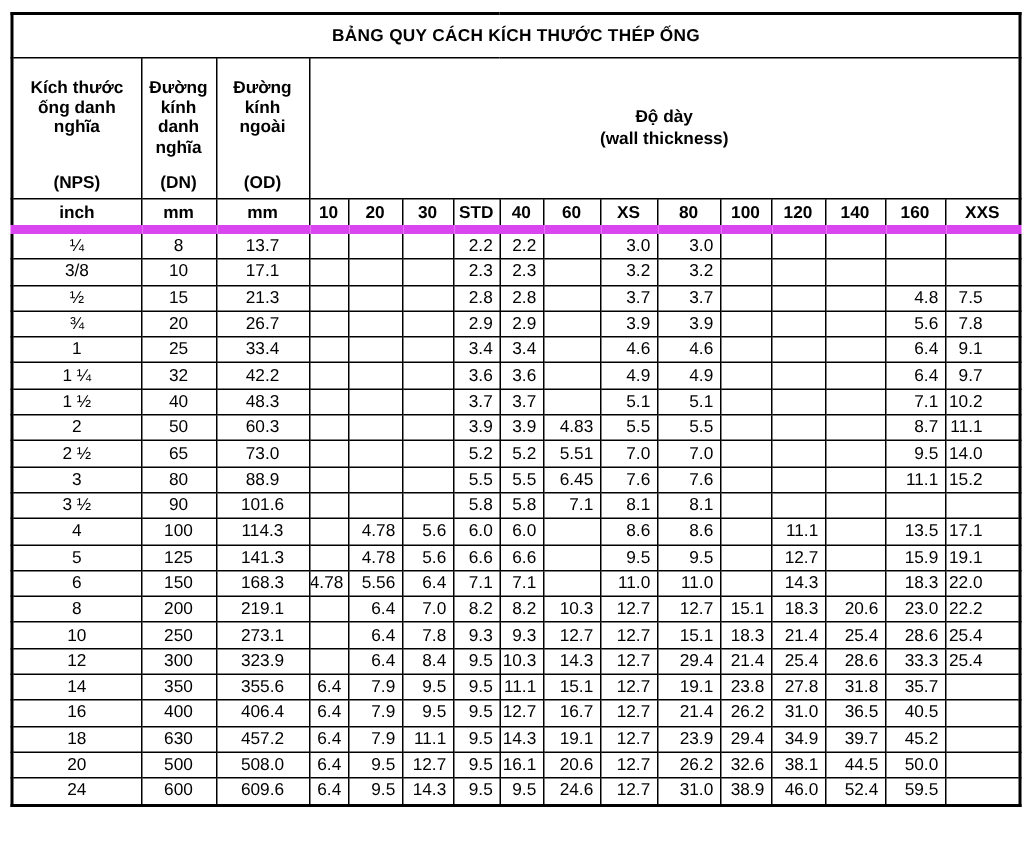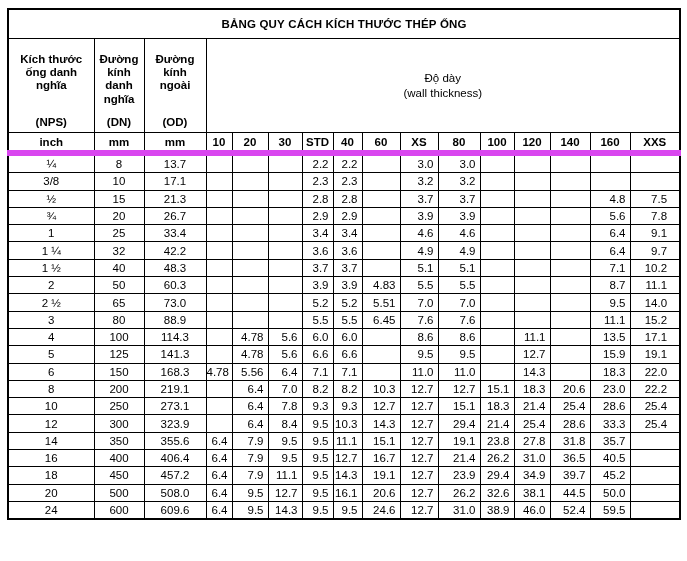--- a/index.html
+++ b/index.html
@@ -36,39 +36,39 @@
     height:93px;
     display:flex; flex-direction:column; justify-content:space-between;
     padding:14px 0 3px;
   }
   .hcell .hlabel { line-height:1.15; margin:0 auto; white-space:normal; }
   .hlabel.w1 { max-width:72px; }
   .hlabel.w2 { max-width:44px; }
   .hlabel.w3 { max-width:48px; }
   .hcell .habbr { line-height:1.1; }
   .group-cell {
-    text-align:center; vertical-align:middle; font-weight:normal; line-height:1.25;
+    text-align:center; vertical-align:middle; font-weight:bold; line-height:1.25;
   }
   tr.unit-row th {
     height:17px;
     font-weight:bold;
     text-align:center;
     vertical-align:middle;
     border-bottom:6px solid #d946ef;
   }
   tbody.data td {
     height:16.3px;
     text-align:right;
     padding-right:4px;
     vertical-align:middle;
   }
   tbody.data td.c-nps, tbody.data td.c-dn, tbody.data td.c-od {
     text-align:center; padding-right:0;
   }
-  tbody.data td.c-xxs { padding-right:12px; }
+  tbody.data td.c-xxs { padding-right:24px; }
 </style>
 </head>
 <body>
 
 <div class="wrap">
   <table class="spec">
     <colgroup>
       <col style="width:86px">
         <col style="width:50px">
         <col style="width:62px">
@@ -308,20 +308,38 @@
           <td class="c-val">6.45</td>
           <td class="c-val">7.6</td>
           <td class="c-val">7.6</td>
           <td class="c-val"></td>
           <td class="c-val"></td>
           <td class="c-val"></td>
           <td class="c-val">11.1</td>
           <td class="c-val c-xxs">15.2</td>
         </tr>
         <tr>
+          <td class="c-nps">3 ½</td>
+          <td class="c-dn">90</td>
+          <td class="c-od">101.6</td>
+          <td class="c-val"></td>
+          <td class="c-val"></td>
+          <td class="c-val"></td>
+          <td class="c-val">5.8</td>
+          <td class="c-val">5.8</td>
+          <td class="c-val">7.1</td>
+          <td class="c-val">8.1</td>
+          <td class="c-val">8.1</td>
+          <td class="c-val"></td>
+          <td class="c-val"></td>
+          <td class="c-val"></td>
+          <td class="c-val"></td>
+          <td class="c-val c-xxs"></td>
+        </tr>
+        <tr>
           <td class="c-nps">4</td>
           <td class="c-dn">100</td>
           <td class="c-od">114.3</td>
           <td class="c-val"></td>
           <td class="c-val">4.78</td>
           <td class="c-val">5.6</td>
           <td class="c-val">6.0</td>
           <td class="c-val">6.0</td>
           <td class="c-val"></td>
           <td class="c-val">8.6</td>
@@ -453,21 +471,21 @@
           <td class="c-val">12.7</td>
           <td class="c-val">21.4</td>
           <td class="c-val">26.2</td>
           <td class="c-val">31.0</td>
           <td class="c-val">36.5</td>
           <td class="c-val">40.5</td>
           <td class="c-val c-xxs"></td>
         </tr>
         <tr>
           <td class="c-nps">18</td>
-          <td class="c-dn">450</td>
+          <td class="c-dn">630</td>
           <td class="c-od">457.2</td>
           <td class="c-val">6.4</td>
           <td class="c-val">7.9</td>
           <td class="c-val">11.1</td>
           <td class="c-val">9.5</td>
           <td class="c-val">14.3</td>
           <td class="c-val">19.1</td>
           <td class="c-val">12.7</td>
           <td class="c-val">23.9</td>
           <td class="c-val">29.4</td>

